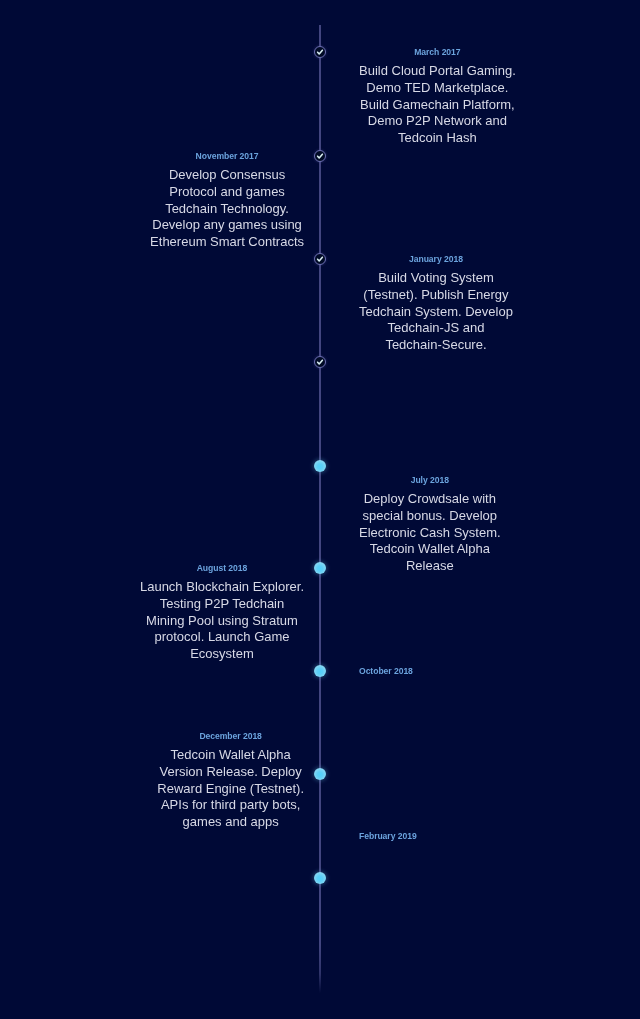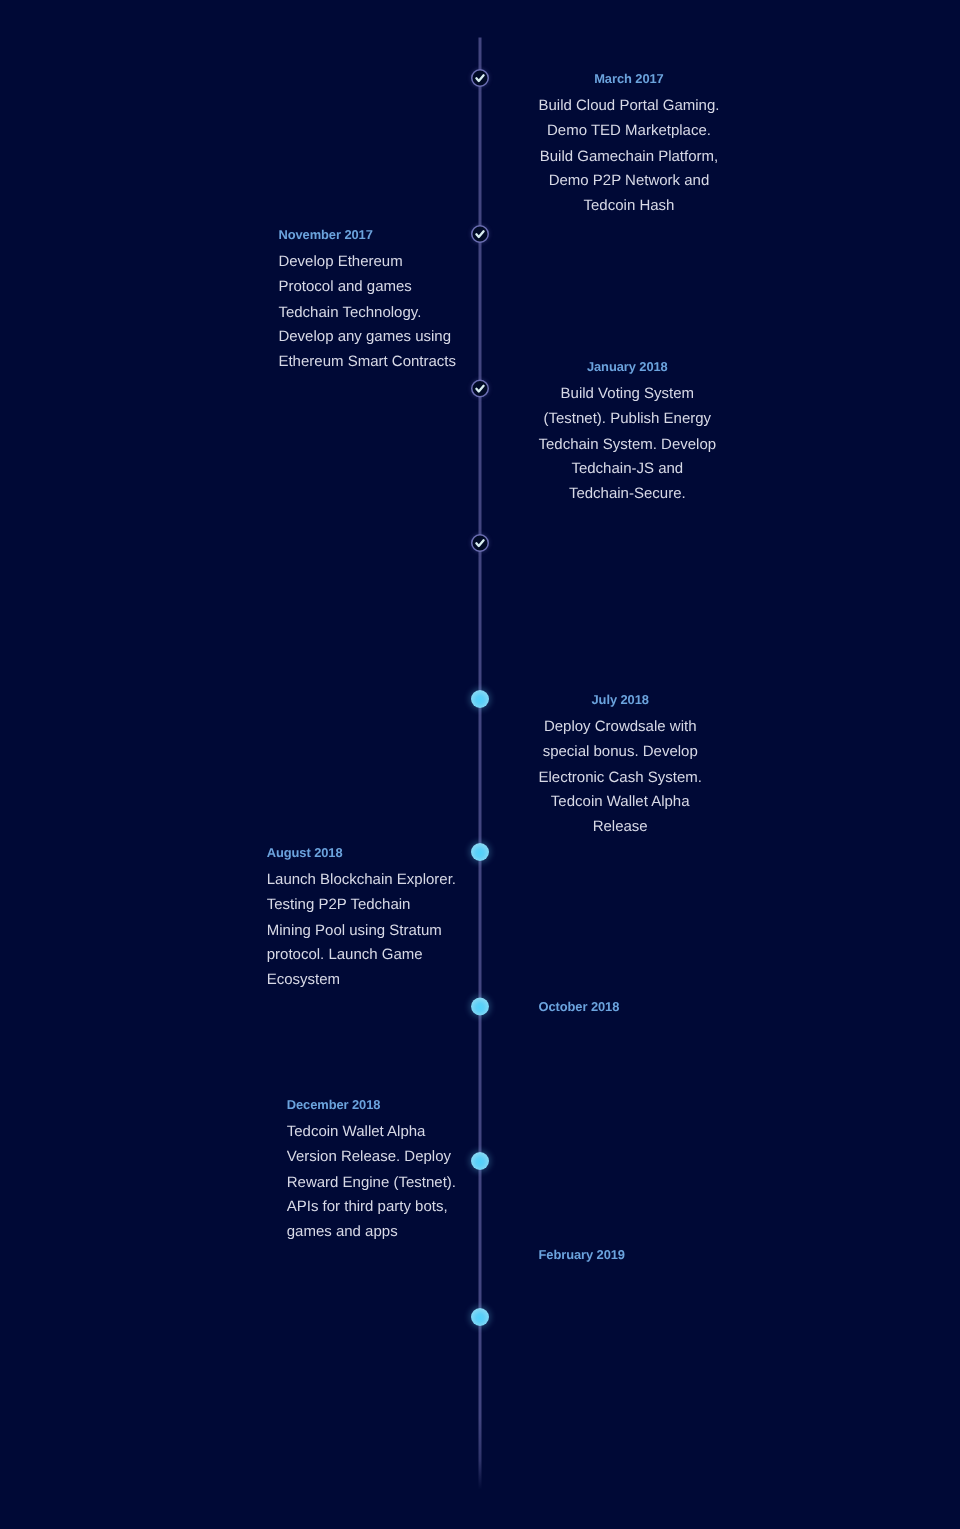--- a/index.html
+++ b/index.html
@@ -29,31 +29,31 @@
     width: 2px;
     height: 968px;
     background: linear-gradient(to bottom,
       #42457f 0%, #42457f 95%, rgba(66,69,127,0.7) 98%, rgba(66,69,127,0) 100%);
   }
   .item {
     position: absolute;
     transform: translateZ(0);
   }
   .item.right { left: 335px; text-align: center; margin-left: 24px; }
-  .item.left  { right: 336px; text-align: left; }
+  .item.left  { right: 336px; text-align: center; }
   .date {
     font-size: 8.6px;
     font-weight: bold;
     color: #6ba3dd;
     letter-spacing: -0.05px;
     line-height: 11px;
     white-space: nowrap;
   }
   .desc {
-    font-size: 10px;
+    font-size: 13px;
     color: #d7d9e6;
     line-height: 16.8px;
     margin-top: 5px;
     white-space: nowrap;
   }
   .marker {
     position: absolute;
     left: 314px;
     width: 12px;
     height: 12px;
@@ -96,49 +96,49 @@
     </div>
   </div>
   <div class="marker check" style="top:150px">
       <svg class="check-glyph" viewBox="0 0 12 12" width="12" height="12">
         <path d="M3.6 6.2 L5.2 8.0 L8.4 4.2" fill="none" stroke="#d8eef0" stroke-width="1.55" stroke-linecap="round" stroke-linejoin="round"></path>
       </svg>
     </div>
   <div class="item left" style="top:151px">
     <div class="date">November 2017</div>
     <div class="desc">
-      <div>Develop Ethereum</div>
+      <div>Develop Consensus</div>
       <div>Protocol and games</div>
       <div>Tedchain Technology.</div>
       <div>Develop any games using</div>
       <div>Ethereum Smart Contracts</div>
     </div>
   </div>
   <div class="marker check" style="top:253px">
       <svg class="check-glyph" viewBox="0 0 12 12" width="12" height="12">
         <path d="M3.6 6.2 L5.2 8.0 L8.4 4.2" fill="none" stroke="#d8eef0" stroke-width="1.55" stroke-linecap="round" stroke-linejoin="round"></path>
       </svg>
     </div>
-  <div class="item right" style="top:239px">
+  <div class="item right" style="top:254px">
     <div class="date">January 2018</div>
     <div class="desc">
       <div>Build Voting System</div>
       <div>(Testnet). Publish Energy</div>
       <div>Tedchain System. Develop</div>
       <div>Tedchain-JS and</div>
       <div>Tedchain-Secure.</div>
     </div>
   </div>
   <div class="marker check" style="top:356px">
       <svg class="check-glyph" viewBox="0 0 12 12" width="12" height="12">
         <path d="M3.6 6.2 L5.2 8.0 L8.4 4.2" fill="none" stroke="#d8eef0" stroke-width="1.55" stroke-linecap="round" stroke-linejoin="round"></path>
       </svg>
     </div>
   <div class="marker dot" style="top:460px"></div>
-  <div class="item right" style="top:461px">
+  <div class="item right" style="top:475px">
     <div class="date">July 2018</div>
     <div class="desc">
       <div>Deploy Crowdsale with</div>
       <div>special bonus. Develop</div>
       <div>Electronic Cash System.</div>
       <div>Tedcoin Wallet Alpha</div>
       <div>Release</div>
     </div>
   </div>
   <div class="marker dot" style="top:562px"></div>

